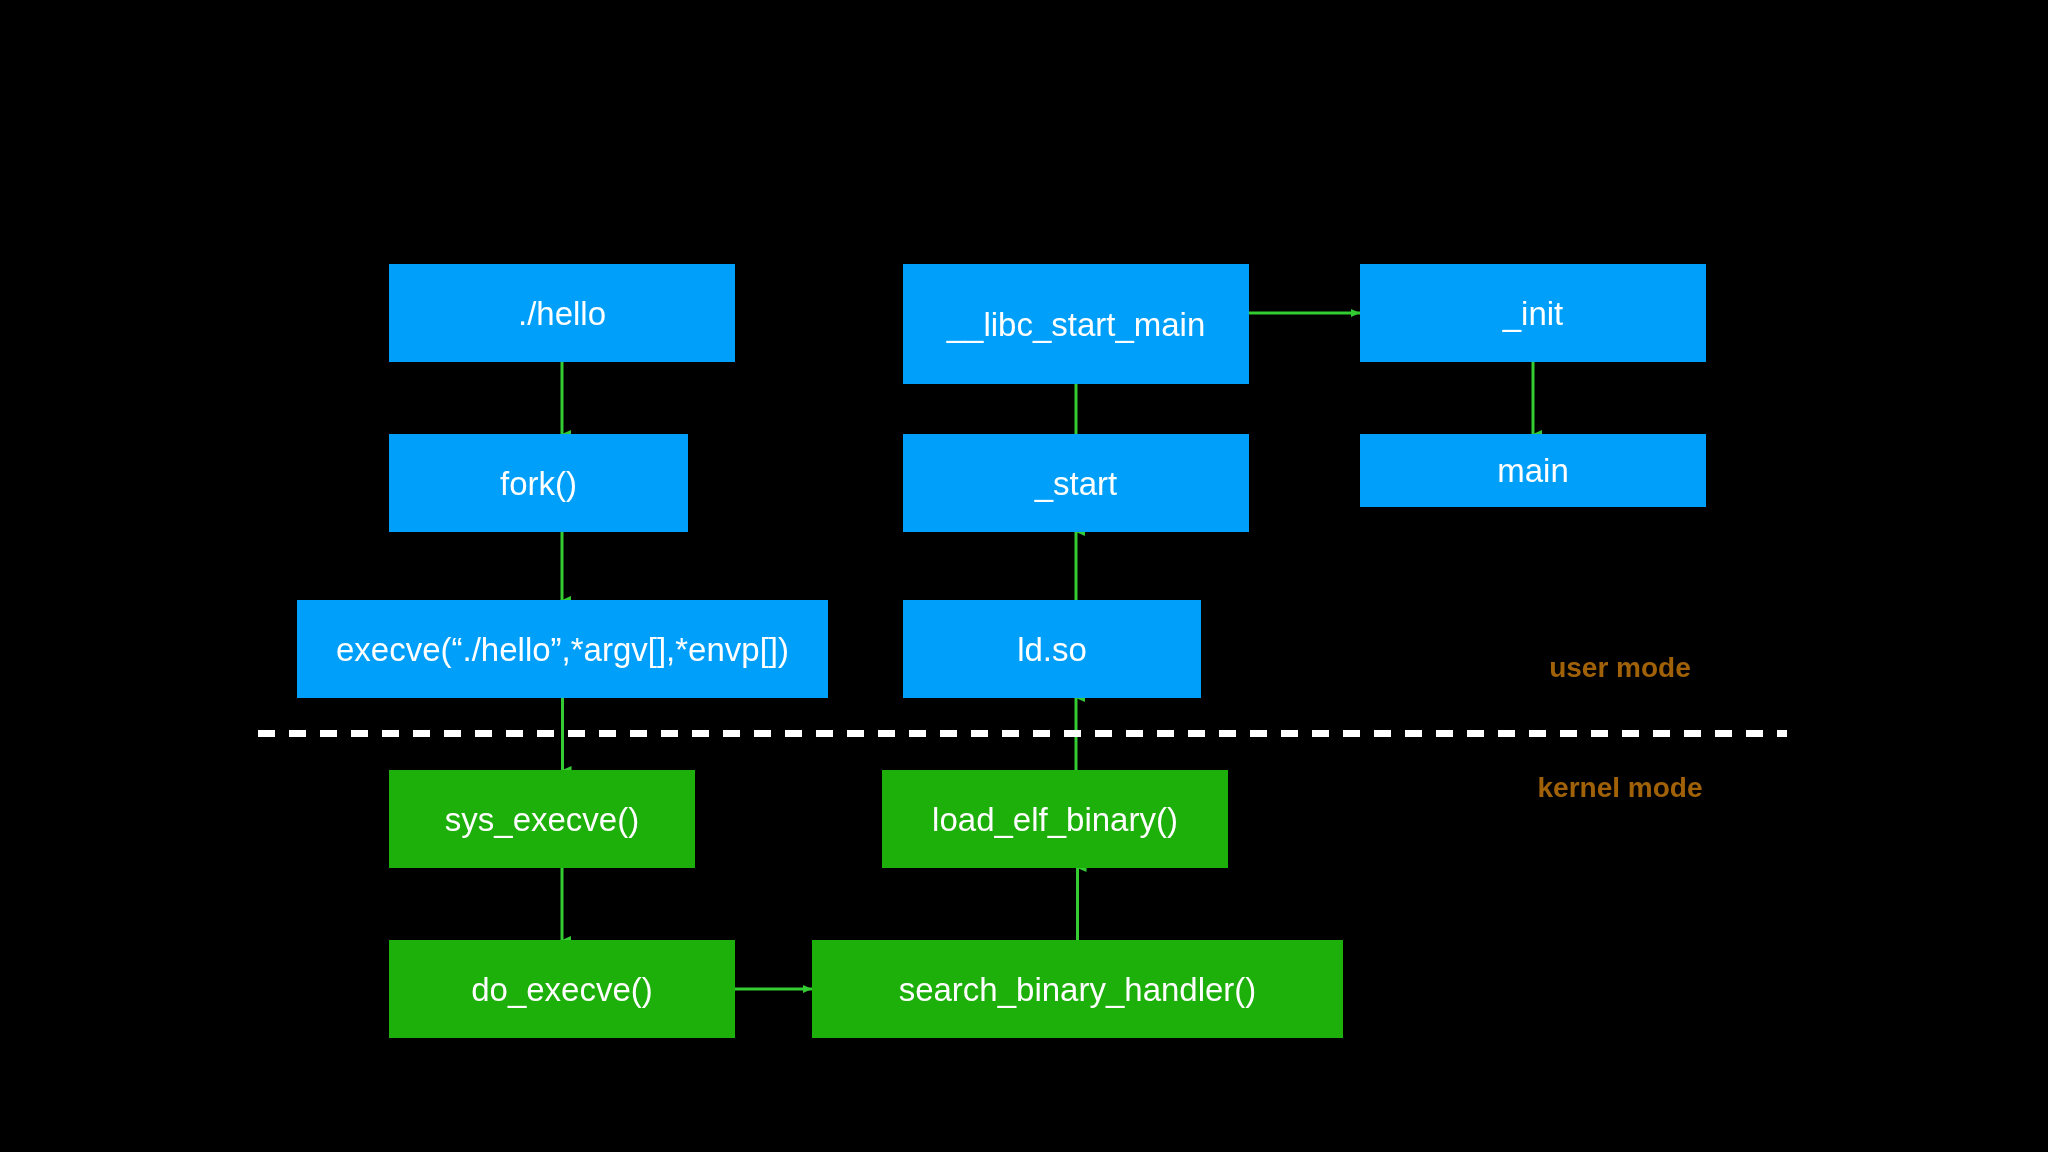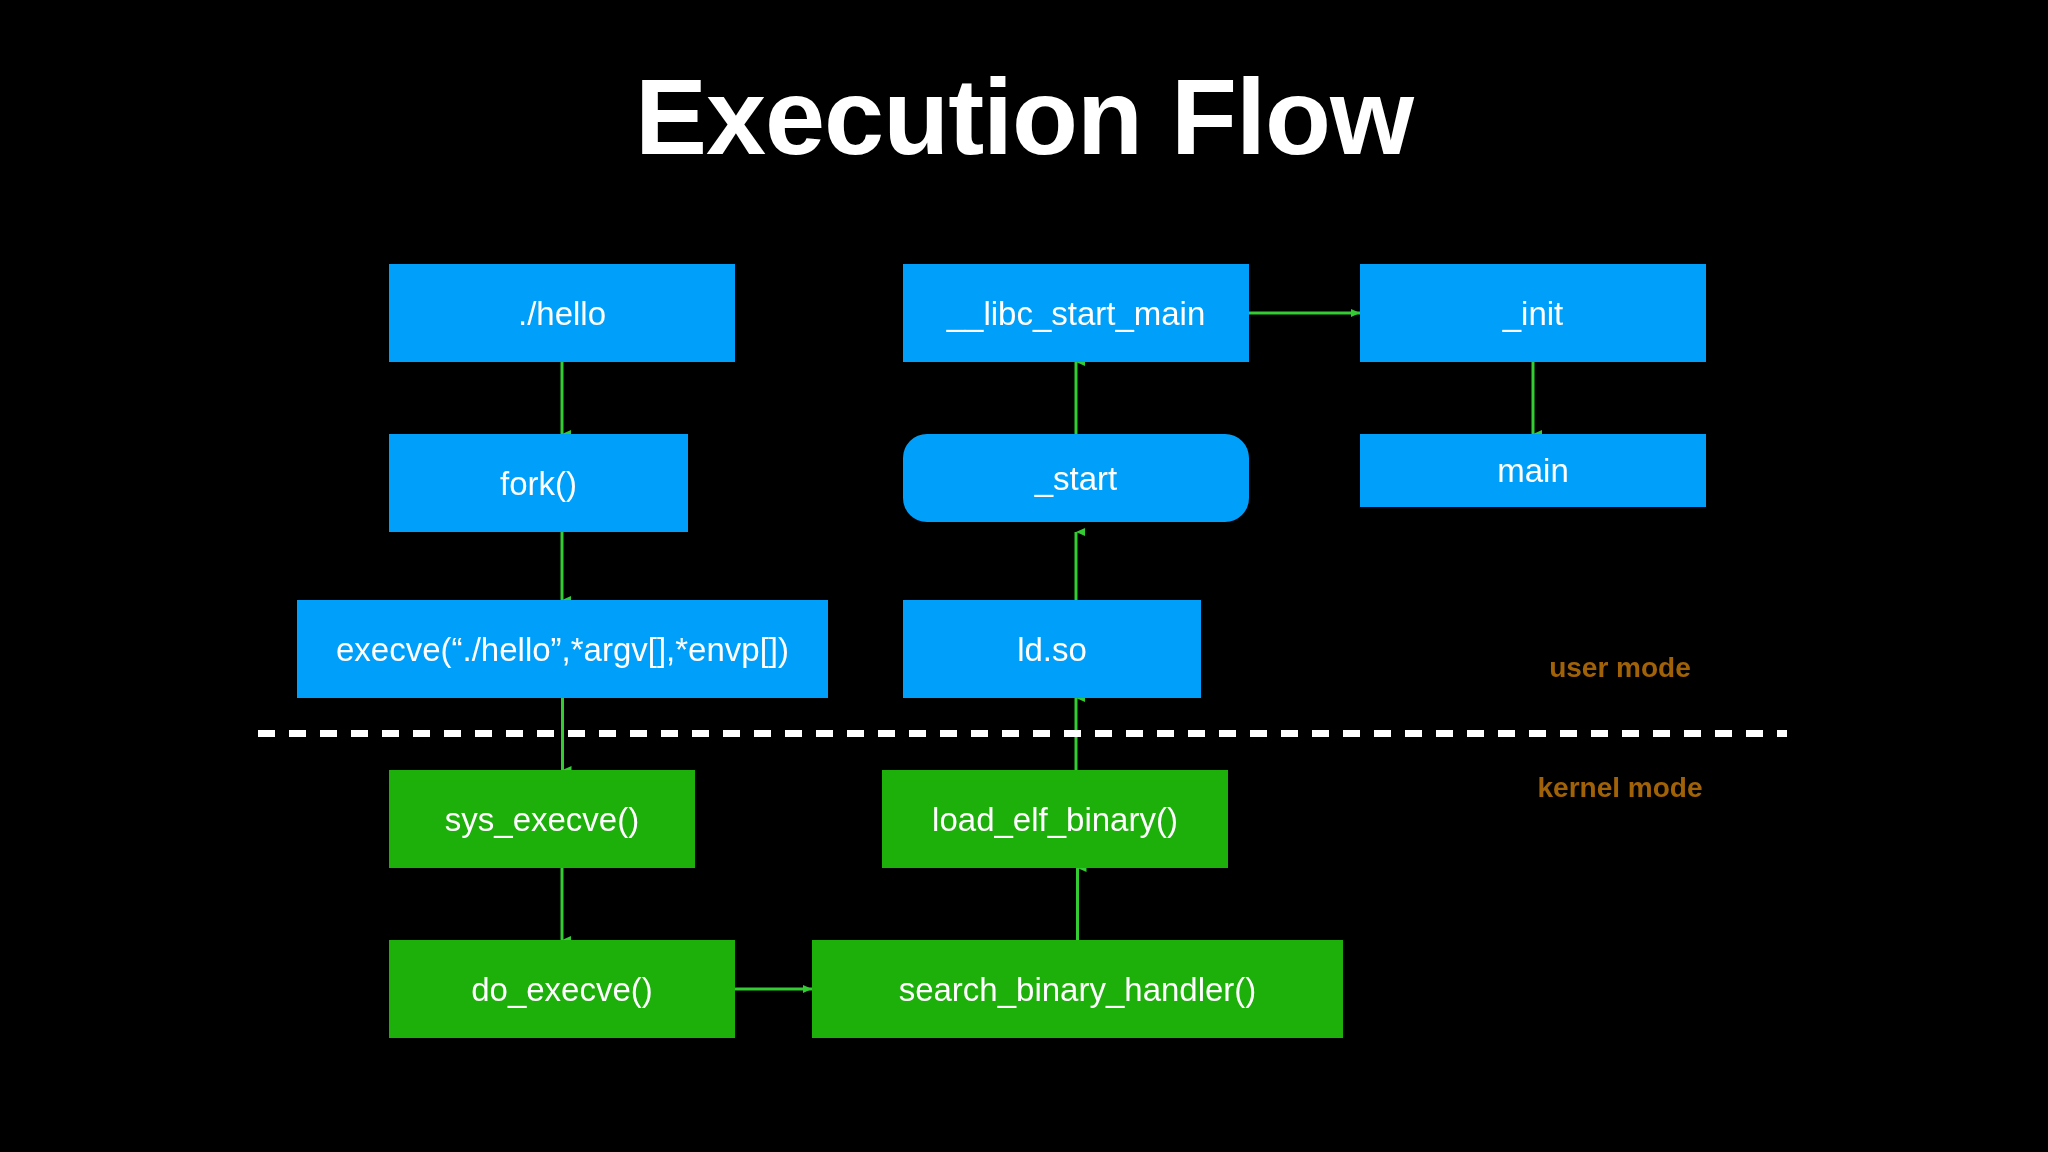--- a/index.html
+++ b/index.html
@@ -85,21 +85,20 @@
     left: 0; top: 0;
     width: 2048px; height: 1152px;
     pointer-events: none;
   }
 </style>
 </head>
 <body>
 
 <div id="slide">
 
-  <div id="slide-title">Execution Flow</div>
 
   <svg id="arrow-layer" viewBox="0 0 2048 1152" xmlns="http://www.w3.org/2000/svg">
       <defs>
         <marker id="ah-down" markerWidth="9" markerHeight="9" refX="4" refY="9" orient="auto-start-reverse" markerUnits="userSpaceOnUse">
           <path d="M0,0 L8,0 L4,9 Z" fill="#33CC33"></path>
         </marker>
         <marker id="ah-up" markerWidth="9" markerHeight="9" refX="4" refY="0" orient="auto-start-reverse" markerUnits="userSpaceOnUse">
           <path d="M0,9 L8,9 L4,0 Z" fill="#33CC33"></path>
         </marker>
         <marker id="ah-right" markerWidth="9" markerHeight="9" refX="9" refY="4" orient="auto-start-reverse" markerUnits="userSpaceOnUse">
@@ -116,30 +115,30 @@
       <line x1="1076" y1="600" x2="1076" y2="532" stroke="#33CC33" stroke-width="3" marker-end="url(#ah-up)"></line>
       <line x1="1076" y1="434" x2="1076" y2="362" stroke="#33CC33" stroke-width="3" marker-end="url(#ah-up)"></line>
       <line x1="1249" y1="313" x2="1360" y2="313" stroke="#33CC33" stroke-width="3" marker-end="url(#ah-right)"></line>
       <line x1="1533" y1="362" x2="1533" y2="434" stroke="#33CC33" stroke-width="3" marker-end="url(#ah-down)"></line>
     </svg>
 
   <div id="node-layer">
       <div class="node user" style="left: 389px; top: 264px; width: 346px; height: 98px;">
         <span>./hello</span>
       </div>
-      <div class="node user" style="left: 903px; top: 264px; width: 346px; height: 98px;">
+      <div class="node user" style="left: 903px; top: 264px; width: 346px; height: 120px;">
         <span>__libc_start_main</span>
       </div>
       <div class="node user" style="left: 1360px; top: 264px; width: 346px; height: 98px;">
         <span>_init</span>
       </div>
       <div class="node user" style="left: 389px; top: 434px; width: 299px; height: 98px;">
         <span>fork()</span>
       </div>
-      <div class="node user" style="left: 903px; top: 434px; width: 346px; height: 88px; border-radius: 24px;">
+      <div class="node user" style="left: 903px; top: 434px; width: 346px; height: 98px;">
         <span>_start</span>
       </div>
       <div class="node user" style="left: 1360px; top: 434px; width: 346px; height: 73px;">
         <span>main</span>
       </div>
       <div class="node user" style="left: 297px; top: 600px; width: 531px; height: 98px;">
         <span>execve(“./hello”,*argv[],*envp[])</span>
       </div>
       <div class="node user" style="left: 903px; top: 600px; width: 298px; height: 98px;">
         <span>ld.so</span>

